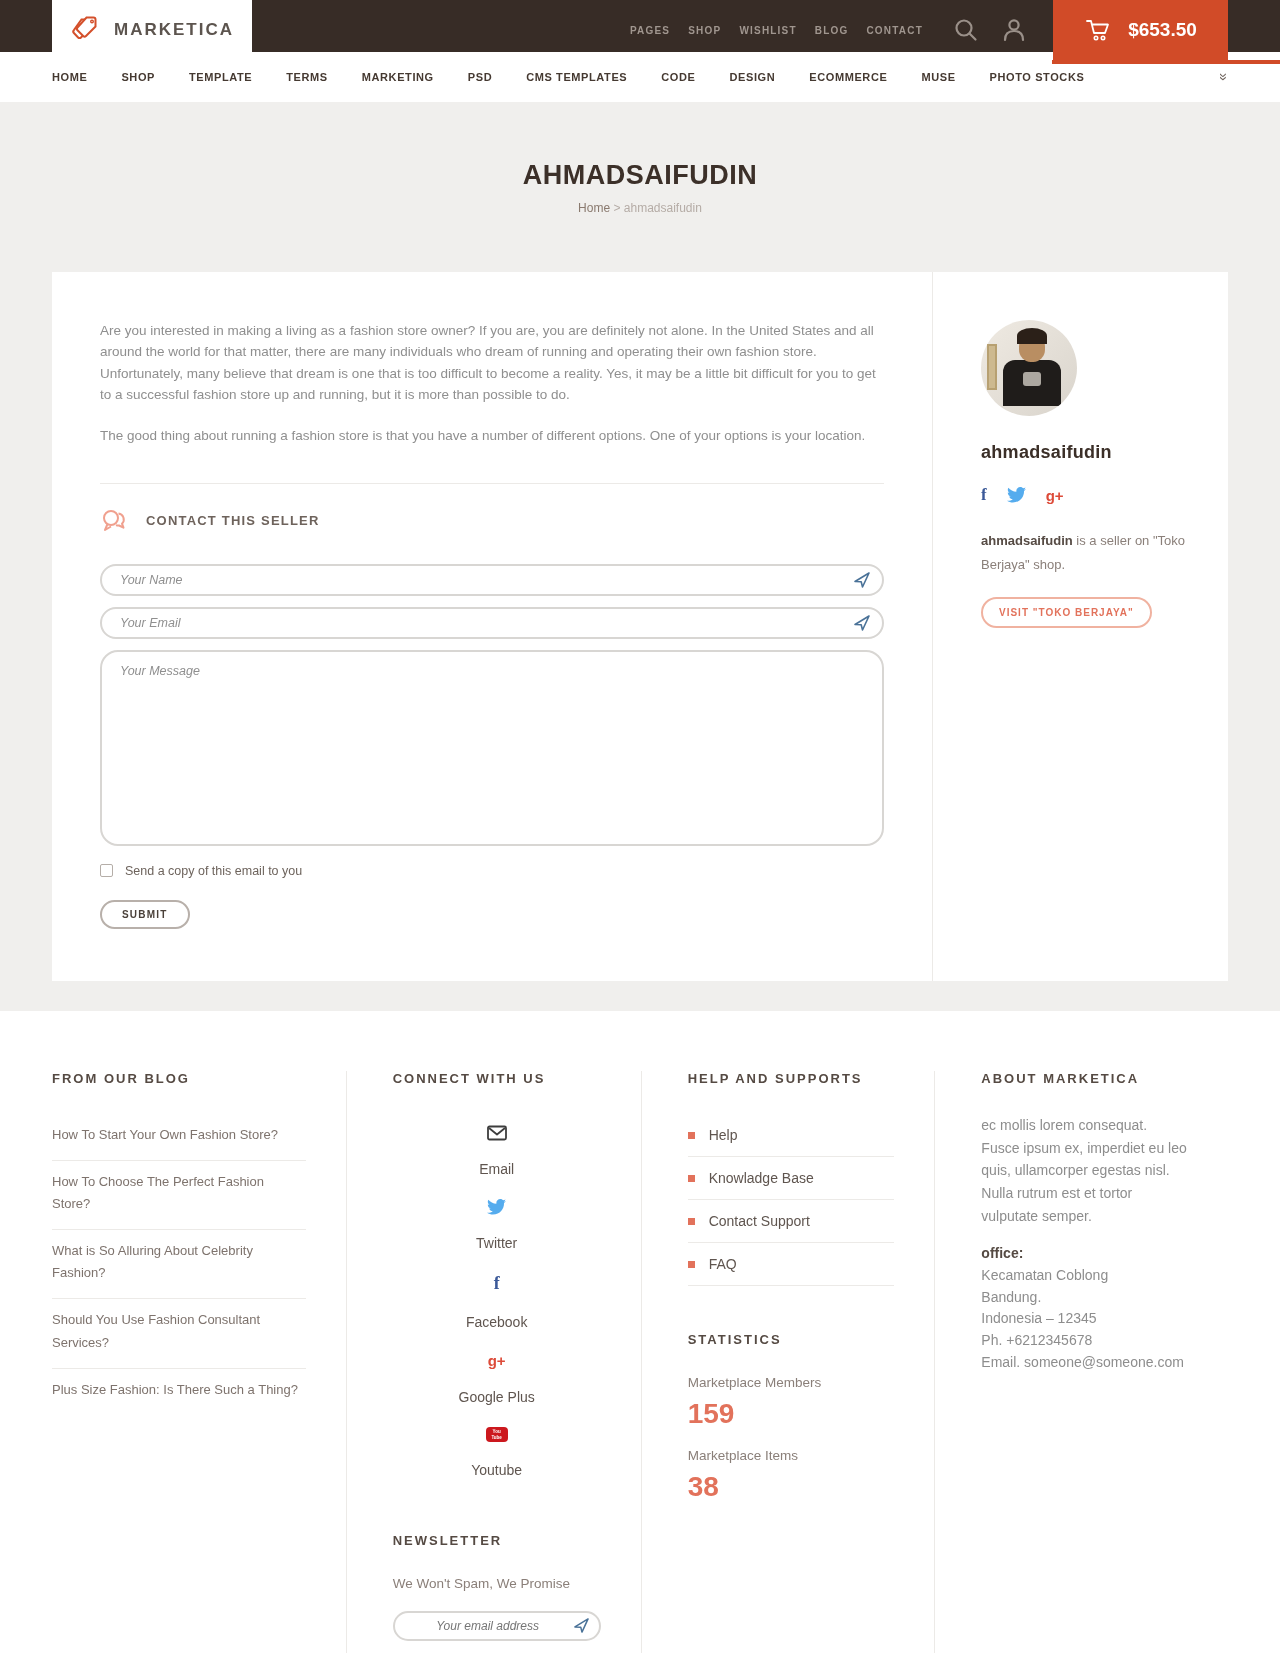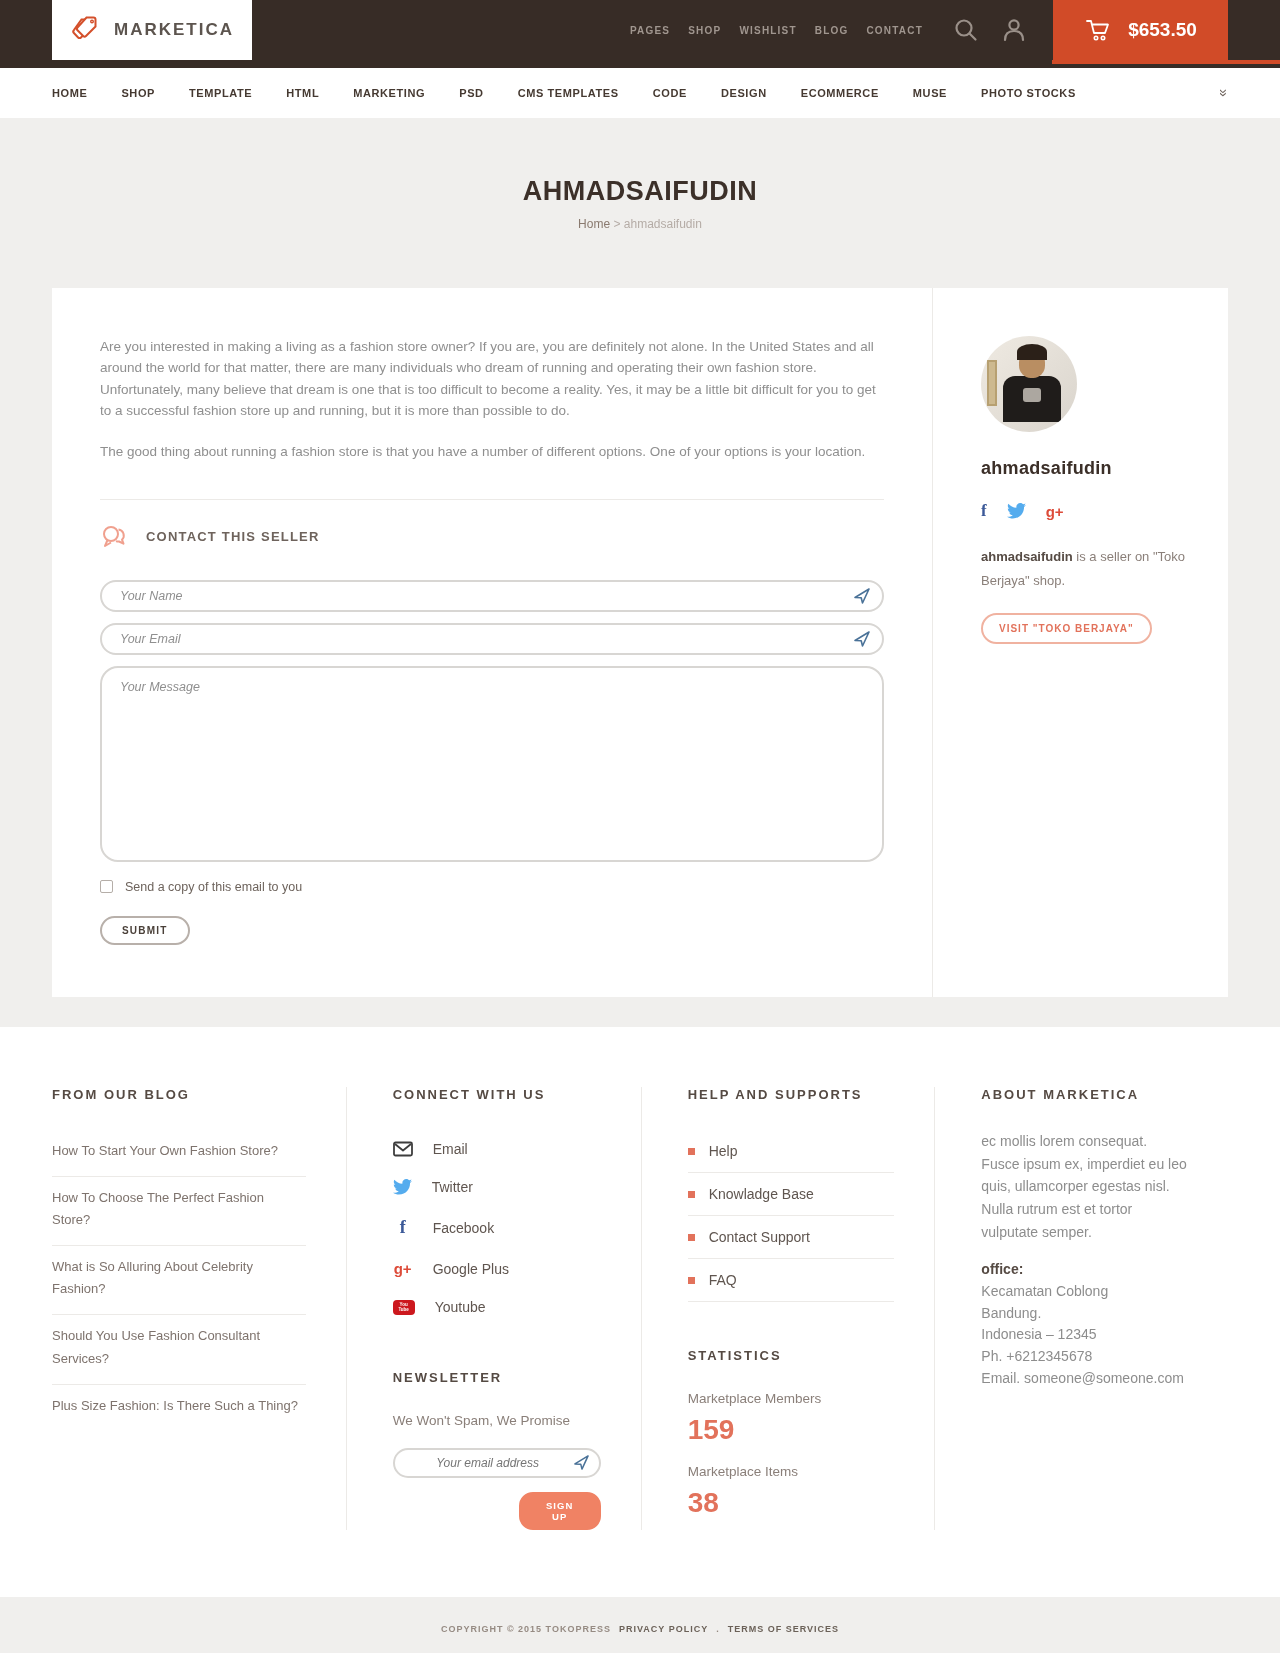--- a/index.html
+++ b/index.html
@@ -1,21 +1,21 @@
 <!DOCTYPE html>
 <html><head>
 <meta charset="utf-8">
 <style>
   * { margin:0; padding:0; box-sizing:border-box; }
   html,body { width:1280px; background:#f0efed; font-family:"Liberation Sans", sans-serif; }
   body { height:1653px; overflow:hidden; }
   .container { width:1176px; margin:0 auto; position:relative; }
 
   
-  .topbar { background:#372c26; height:68px; position:relative; }
+  .topbar { background:#372c26; height:52px; position:relative; }
   .topbar .container { display:flex; align-items:center; height:60px; }
   .logo-box { background:#fff; width:200px; height:60px; display:flex; align-items:center; justify-content:center; gap:10px; }
   .logo-text { font-size:17px; font-weight:bold; letter-spacing:2px; color:#5c544e; }
   .top-nav { margin-left:auto; display:flex; align-items:center; gap:18px; }
   .top-nav a { color:#a0968f; font-size:10px; font-weight:bold; letter-spacing:1.2px; text-decoration:none; cursor:pointer; }
   .top-icons { display:flex; align-items:center; gap:22px; margin-left:30px; }
   .top-icons .icn { cursor:pointer; display:flex; }
   .cart-box { margin-left:26px; background:#d14b28; height:64px; width:175px; display:flex; align-items:center; justify-content:center; gap:14px; cursor:pointer; position:relative; z-index:3; }
   .cart-price { color:#fff; font-size:19px; font-weight:bold; }
   .cart-strip { position:absolute; top:60px; right:0; width:228px; height:4px; background:#d14b28; z-index:2; }
@@ -68,21 +68,21 @@
 
   
   .footer { background:#fff; margin-top:30px; min-height:570px; }
   .footer .container { display:grid; grid-template-columns:1fr 1fr 1fr 1fr; padding:60px 0 40px 0; }
   .fcol { padding-right:40px; }
   .fcol + .fcol { border-left:1px solid #eceae7; padding-left:46px; }
   .f-head { font-size:13px; font-weight:bold; letter-spacing:2px; color:#554a43; margin-bottom:28px; }
   .blog-list .b-item { font-size:13px; line-height:1.7; color:#7e736d; padding:10px 0 14px 0; border-bottom:1px solid #eceae7; cursor:pointer; }
   .blog-list .b-item:last-child { border-bottom:none; }
   .connect-list { display:flex; flex-direction:column; gap:0; }
-  .c-item { display:flex; align-items:center; gap:20px; padding:11px 0; cursor:pointer; }
+  .c-item { display:flex; align-items:center; gap:20px; padding:11px 0; cursor:pointer;flex-direction:column; }
   .c-item .c-label { font-size:14px; color:#5f554f; }
   .yt-badge { width:22px; height:15px; background:#cc181e; border-radius:4px; color:#fff; font-size:4.5px; font-weight:bold; line-height:1.2; display:flex; flex-direction:column; align-items:center; justify-content:center; }
   .newsletter { margin-top:44px; }
   .nl-tag { font-size:13.5px; color:#8a7f79; margin-bottom:20px; }
   .nl-input-wrap { position:relative; width:208px; }
   .nl-input-wrap input { width:100%; height:30px; border:2px solid #d8d6d3; border-radius:15px; padding:0 34px 0 16px; font-size:12px; font-style:italic; color:#555; outline:none; text-align:center; font-family:"Liberation Sans", sans-serif; }
   .nl-send { position:absolute; right:12px; top:7px; }
   .signup-btn { display:block; margin:14px 0 0 126px; background:#f08264; border:2px solid #f08264; border-radius:14px; padding:6px 16px; font-size:9.5px; font-weight:bold; letter-spacing:1px; color:#fff; cursor:pointer; font-family:"Liberation Sans", sans-serif; }
   .help-list .h-item { display:flex; align-items:center; gap:14px; padding:13px 0; border-bottom:1px solid #eceae7; cursor:pointer; }
   .help-list .h-item span.lbl { font-size:14px; color:#5f554f; }
@@ -148,21 +148,21 @@
       <span class="cart-price">$653.50</span>
     </div>
   </div>
 </div>
 
 <div class="mainnav">
   <div class="container">
     <a>HOME</a>
     <a>SHOP</a>
     <a>TEMPLATE</a>
-    <a>HTML</a>
+    <a>TERMS</a>
     <a>MARKETING</a>
     <a>PSD</a>
     <a>CMS TEMPLATES</a>
     <a>CODE</a>
     <a>DESIGN</a>
     <a>ECOMMERCE</a>
     <a>MUSE</a>
     <a>PHOTO STOCKS</a>
     <span class="nav-more">»</span>
   </div>

